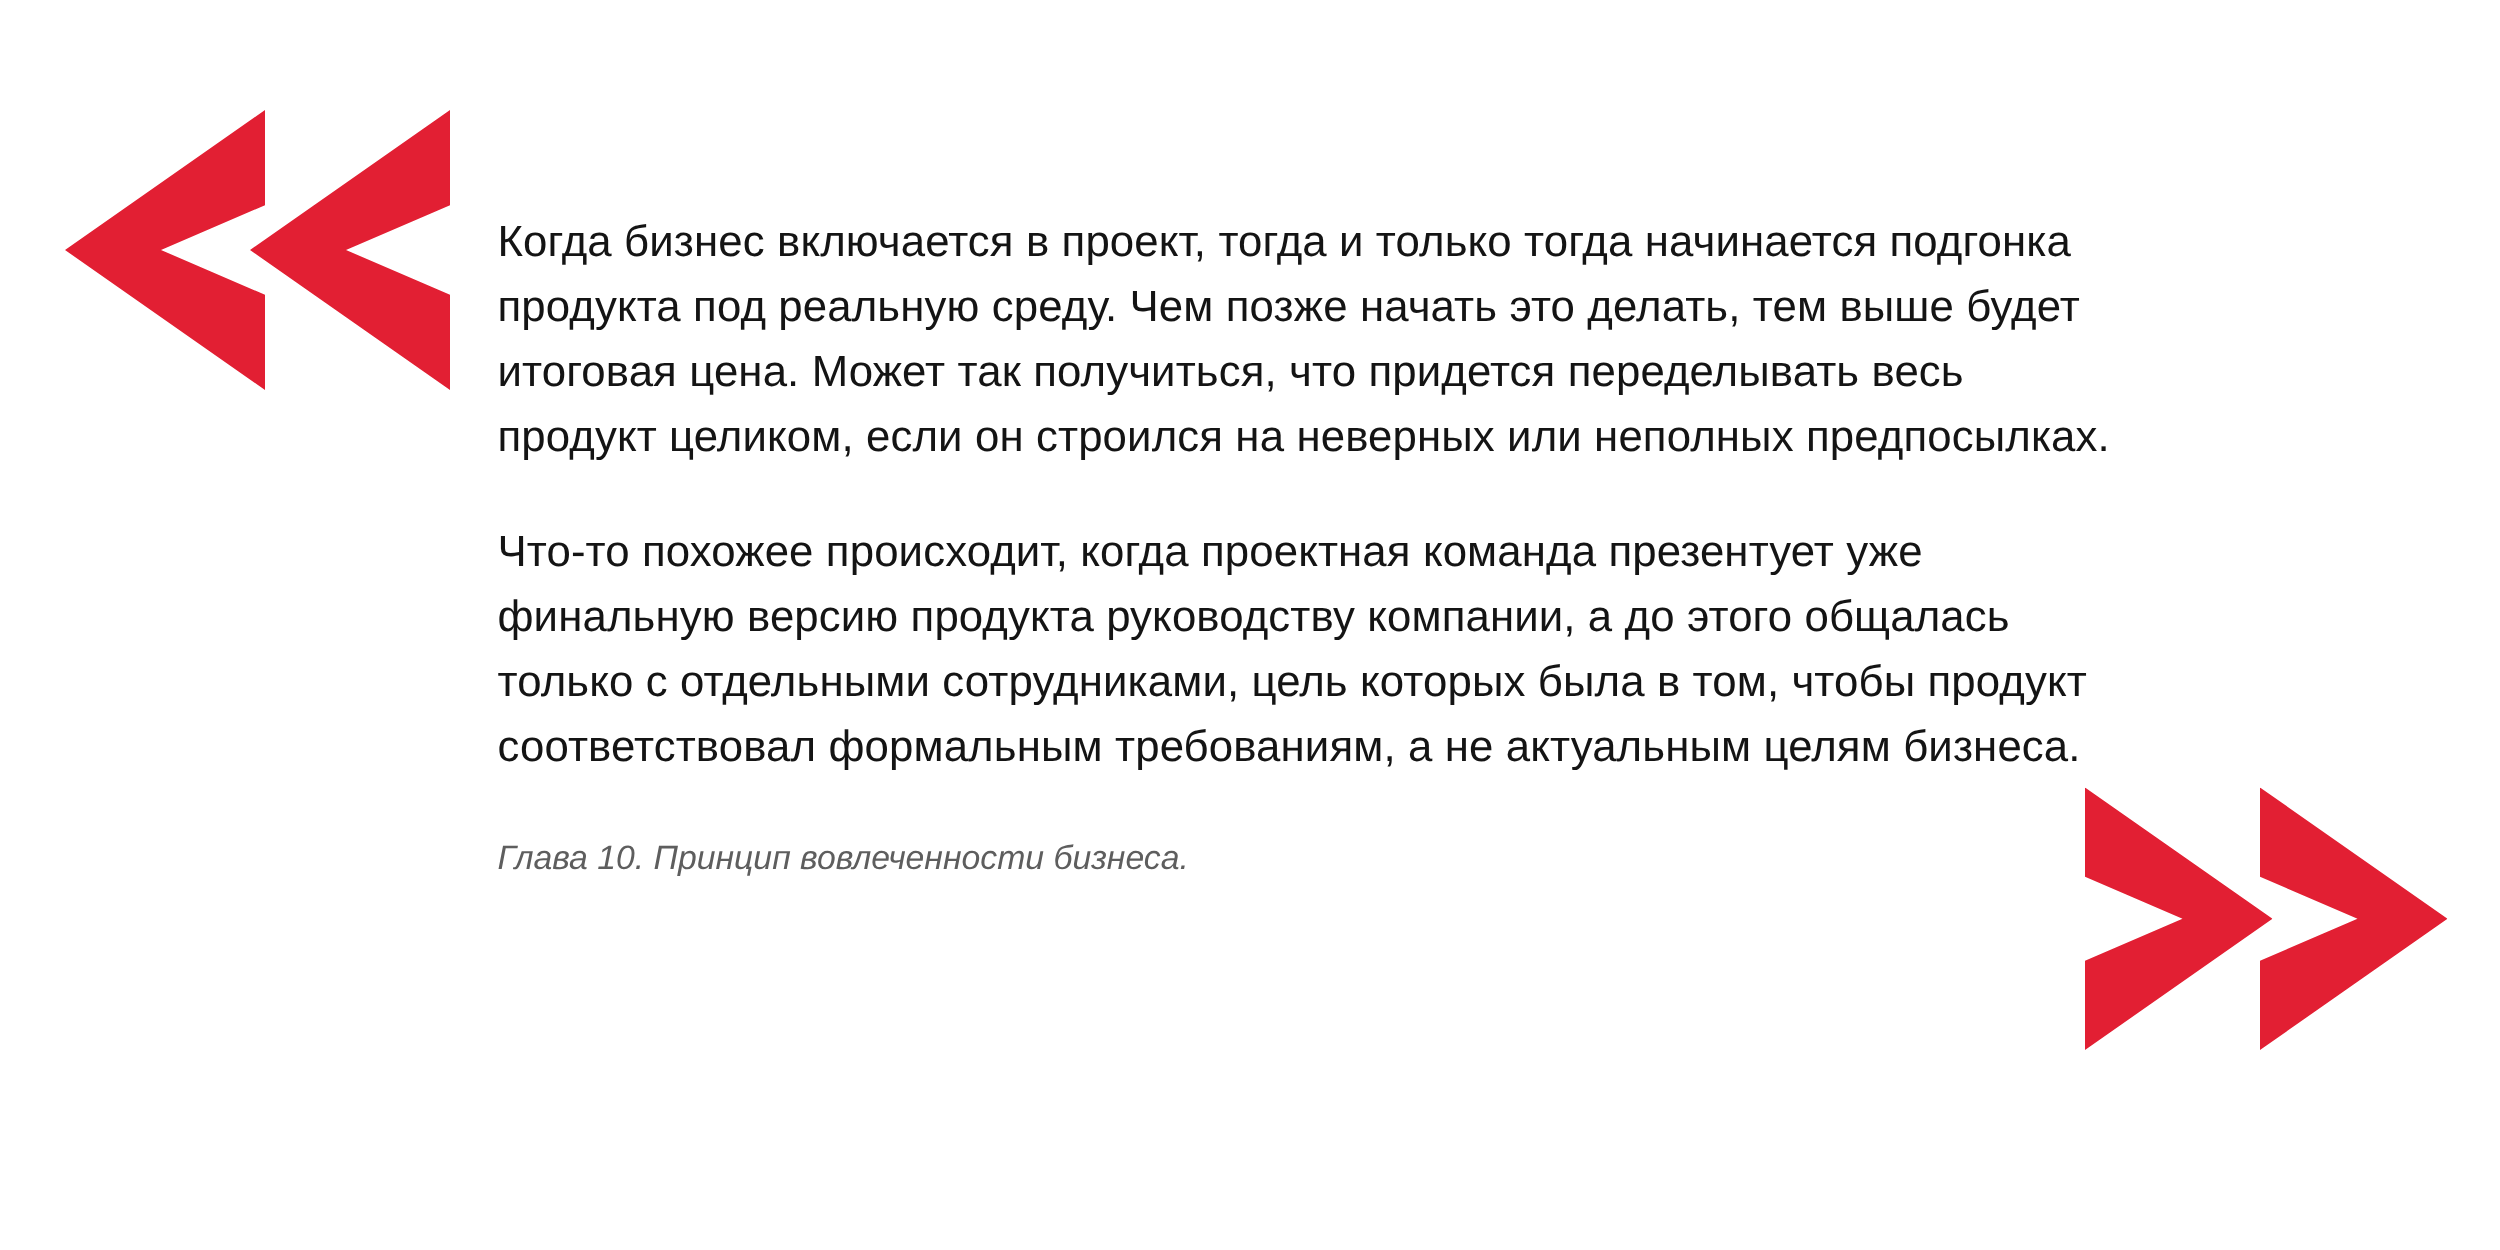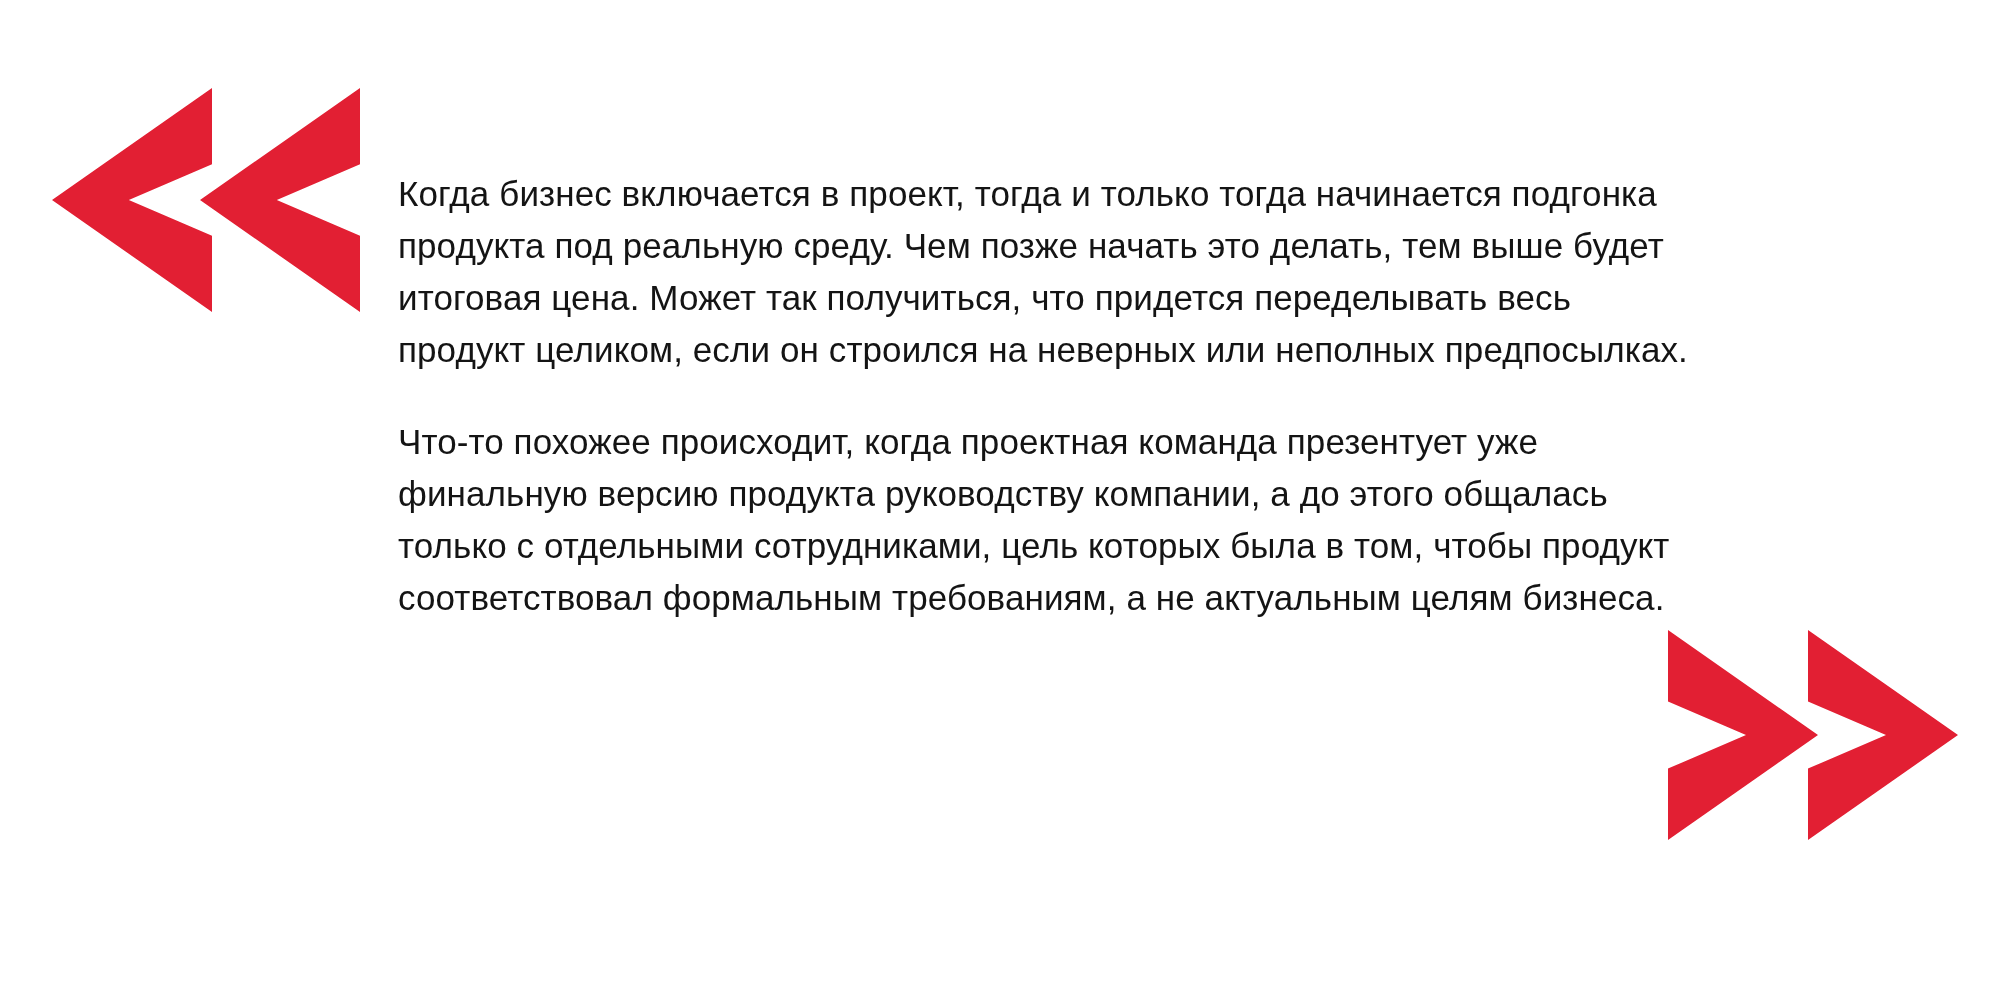--- a/index.html
+++ b/index.html
@@ -89,20 +89,21 @@
 <div class="slide">
 
   <div class="quote-open">
     <div class="arrow-left q-open-1"></div>
     <div class="arrow-left q-open-2"></div>
   </div>
 
   <div class="content">
     <p class="para">Когда бизнес включается в проект, тогда и только тогда начинается подгонка продукта под реальную среду. Чем позже начать это делать, тем выше будет итоговая цена. Может так получиться, что придется переделывать весь продукт целиком, если он строился на неверных или неполных предпосылках.</p>
     <p class="para">Что-то похожее происходит, когда проектная команда презентует уже финальную версию продукта руководству компании, а до этого общалась только с отдельными сотрудниками, цель которых была в том, чтобы продукт соответствовал формальным требованиям, а не актуальным целям бизнеса.</p>
+    <div class="source">Глава 10. Принцип вовлеченности бизнеса.</div>
   </div>
 
   <div class="quote-close">
     <div class="arrow-right q-close-1"></div>
     <div class="arrow-right q-close-2"></div>
   </div>
 
 </div>
 
 </body></html>

